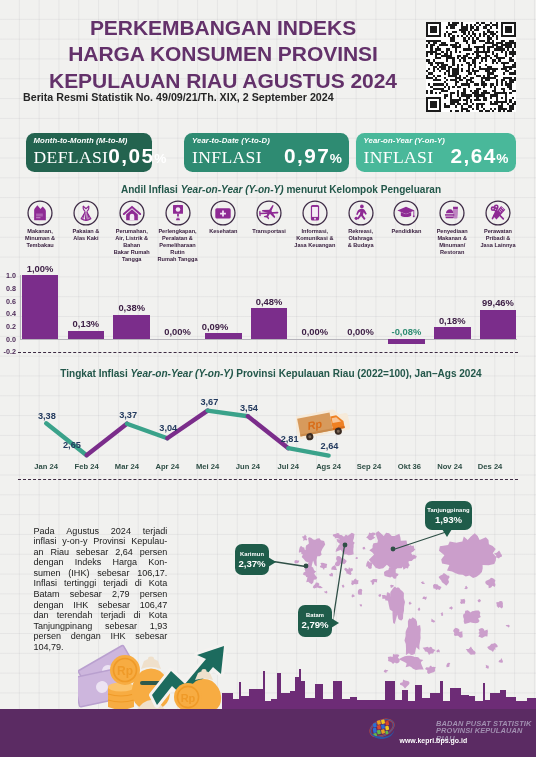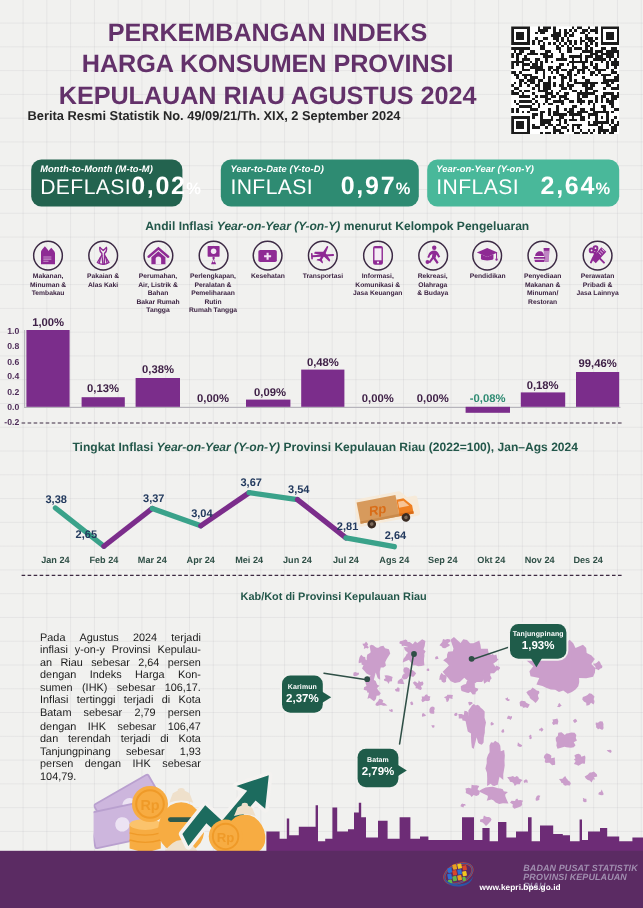--- a/index.html
+++ b/index.html
@@ -24,21 +24,21 @@
   
   #title { position:absolute; left:23px; top:15px; width:400px; color:#63316a;
            font-size:21px; font-weight:bold; line-height:26.3px; letter-spacing:-0.05px;text-align:center;}
   #subtitle { position:absolute; display:inline-block; left:23px; top:90.5px; color:#262626; font-size:10.7px; font-weight:bold; letter-spacing:0.0px;}
   #qr { left:426px; top:22px; width:90px; height:90px; }
 
   
   .card { position:absolute; border-radius:8.5px; color:#fff; height:38.8px; top:133px;}
   .card .lbl { position:absolute; left:8px; top:2.5px; font-size:7.75px; font-style:italic; font-weight:bold; letter-spacing:0.1px; white-space:nowrap;}
   .card .row { position:absolute; left:8px; right:7px; top:11px; display:flex; align-items:baseline; justify-content:space-between; }
-  .card .word { font-size:17.6px; font-weight:300; letter-spacing:0.35px; white-space:nowrap;}
+  .card .word { font-size:17.6px; font-weight:300; letter-spacing:0.35px; white-space:nowrap;font-family:Liberation Serif, serif;}
   .card .vbox { display:flex; align-items:baseline; white-space:nowrap;}
   .card .num  { font-size:20.8px; font-weight:bold; letter-spacing:1.45px;}
   .card .pct  { font-size:13.7px; font-weight:bold; margin-left:-0.4px;}
   #card1 { left:25.5px; width:126px; background:#23634f; }
   #card2 { left:184px; width:165px; background:#2e8b72; }
   #card3 { left:355.5px; width:160px; background:#49b89a; }
 
   
   .secttl { color:#23574a; font-size:10.05px; font-weight:bold; text-align:center; width:100%; }
   .secttl > span, .secttl > i { }
@@ -65,21 +65,21 @@
   
   .dash { position:absolute; left:18px; width:500px; height:0; border-top:1.6px dashed #3d2a42; }
 
   
   #narr { position:absolute; left:33.4px; top:525.5px; width:134px; font-size:9.05px; color:#1b1b1b; font-weight:400;}
   #narr .nl { display:flex; justify-content:space-between; line-height:10.6px; white-space:nowrap;}
   #narr .nl.last { justify-content:flex-start; }
   #narr .nl.last span { margin-right:3px; }
   .tag { position:absolute; background:#1f5c4a; border-radius:7px; color:#fff; text-align:center;
          display:flex; flex-direction:column; align-items:center; justify-content:center;
-         box-shadow:0 0 0 1.6px #f1f1ef;margin-top:19px; }
+         box-shadow:0 0 0 1.6px #f1f1ef; }
   .tag .n { font-size:5.8px; font-weight:bold; letter-spacing:0.1px; display:block; line-height:8px; white-space:nowrap;}
   .tag .v { font-size:9.6px; font-weight:bold; display:block; line-height:12px;}
   .tag:after { content:""; position:absolute; width:0; height:0; border-style:solid; }
   .tag.tail-r:after { right:-7px; top:13px; border-width:5px 0 5px 8px;
                       border-color:transparent transparent transparent #1f5c4a; }
   .tag.tail-b:after { left:17px; bottom:-7px; border-width:8px 5px 0 5px;
                       border-color:#1f5c4a transparent transparent transparent; }
 
   
   #footer { left:0; top:709px; width:536px; height:48px; background:#5b2b63; }
@@ -102,21 +102,21 @@
 <div class="abs" id="qr"><svg viewBox="0 0 41 41" width="90" height="90" shape-rendering="crispEdges">
       <rect width="41" height="41" fill="#ffffff"></rect>
       <path d="M0 0h7v1h-7zM10 0h1v1h-1zM12 0h3v1h-3zM16 0h1v1h-1zM23 0h1v1h-1zM25 0h2v1h-2zM29 0h1v1h-1zM32 0h1v1h-1zM34 0h7v1h-7zM0 1h1v1h-1zM6 1h1v1h-1zM10 1h4v1h-4zM16 1h1v1h-1zM18 1h1v1h-1zM20 1h1v1h-1zM22 1h1v1h-1zM24 1h1v1h-1zM27 1h2v1h-2zM30 1h3v1h-3zM34 1h1v1h-1zM40 1h1v1h-1zM0 2h1v1h-1zM2 2h3v1h-3zM6 2h1v1h-1zM9 2h1v1h-1zM11 2h2v1h-2zM16 2h3v1h-3zM20 2h2v1h-2zM23 2h1v1h-1zM26 2h2v1h-2zM29 2h1v1h-1zM32 2h1v1h-1zM34 2h1v1h-1zM36 2h3v1h-3zM40 2h1v1h-1zM0 3h1v1h-1zM2 3h3v1h-3zM6 3h1v1h-1zM15 3h4v1h-4zM20 3h1v1h-1zM22 3h2v1h-2zM28 3h1v1h-1zM34 3h1v1h-1zM36 3h3v1h-3zM40 3h1v1h-1zM0 4h1v1h-1zM2 4h3v1h-3zM6 4h1v1h-1zM9 4h1v1h-1zM12 4h2v1h-2zM16 4h2v1h-2zM19 4h1v1h-1zM21 4h1v1h-1zM26 4h1v1h-1zM28 4h3v1h-3zM32 4h1v1h-1zM34 4h1v1h-1zM36 4h3v1h-3zM40 4h1v1h-1zM0 5h1v1h-1zM6 5h1v1h-1zM8 5h1v1h-1zM10 5h2v1h-2zM17 5h1v1h-1zM19 5h1v1h-1zM21 5h2v1h-2zM24 5h1v1h-1zM26 5h2v1h-2zM29 5h3v1h-3zM34 5h1v1h-1zM40 5h1v1h-1zM0 6h7v1h-7zM8 6h1v1h-1zM10 6h1v1h-1zM12 6h1v1h-1zM14 6h1v1h-1zM16 6h1v1h-1zM18 6h1v1h-1zM20 6h1v1h-1zM22 6h1v1h-1zM24 6h1v1h-1zM26 6h1v1h-1zM28 6h1v1h-1zM30 6h1v1h-1zM32 6h1v1h-1zM34 6h7v1h-7zM11 7h2v1h-2zM17 7h1v1h-1zM19 7h1v1h-1zM21 7h1v1h-1zM23 7h1v1h-1zM28 7h2v1h-2zM32 7h1v1h-1zM0 8h7v1h-7zM11 8h2v1h-2zM17 8h2v1h-2zM21 8h2v1h-2zM24 8h3v1h-3zM28 8h1v1h-1zM30 8h1v1h-1zM34 8h2v1h-2zM38 8h2v1h-2zM1 9h1v1h-1zM3 9h2v1h-2zM7 9h2v1h-2zM13 9h2v1h-2zM18 9h1v1h-1zM21 9h2v1h-2zM27 9h4v1h-4zM32 9h3v1h-3zM36 9h5v1h-5zM0 10h1v1h-1zM2 10h2v1h-2zM6 10h4v1h-4zM11 10h3v1h-3zM15 10h1v1h-1zM19 10h1v1h-1zM26 10h1v1h-1zM30 10h3v1h-3zM34 10h5v1h-5zM40 10h1v1h-1zM0 11h1v1h-1zM2 11h1v1h-1zM5 11h1v1h-1zM12 11h4v1h-4zM19 11h1v1h-1zM22 11h5v1h-5zM28 11h3v1h-3zM32 11h3v1h-3zM36 11h3v1h-3zM40 11h1v1h-1zM2 12h1v1h-1zM4 12h3v1h-3zM9 12h2v1h-2zM13 12h1v1h-1zM17 12h4v1h-4zM23 12h1v1h-1zM26 12h1v1h-1zM28 12h1v1h-1zM31 12h5v1h-5zM37 12h1v1h-1zM39 12h1v1h-1zM0 13h5v1h-5zM7 13h1v1h-1zM9 13h1v1h-1zM11 13h1v1h-1zM13 13h1v1h-1zM15 13h1v1h-1zM22 13h7v1h-7zM30 13h1v1h-1zM34 13h1v1h-1zM36 13h1v1h-1zM38 13h3v1h-3zM0 14h1v1h-1zM2 14h1v1h-1zM4 14h3v1h-3zM8 14h2v1h-2zM11 14h1v1h-1zM18 14h2v1h-2zM21 14h1v1h-1zM23 14h1v1h-1zM27 14h1v1h-1zM30 14h1v1h-1zM32 14h1v1h-1zM36 14h1v1h-1zM38 14h3v1h-3zM0 15h1v1h-1zM4 15h1v1h-1zM7 15h5v1h-5zM14 15h2v1h-2zM17 15h2v1h-2zM23 15h2v1h-2zM27 15h2v1h-2zM31 15h2v1h-2zM36 15h1v1h-1zM39 15h1v1h-1zM4 16h3v1h-3zM9 16h4v1h-4zM14 16h1v1h-1zM16 16h2v1h-2zM19 16h2v1h-2zM22 16h2v1h-2zM25 16h3v1h-3zM29 16h1v1h-1zM32 16h4v1h-4zM38 16h1v1h-1zM0 17h2v1h-2zM3 17h1v1h-1zM9 17h1v1h-1zM12 17h1v1h-1zM15 17h1v1h-1zM17 17h1v1h-1zM21 17h2v1h-2zM25 17h1v1h-1zM27 17h1v1h-1zM30 17h2v1h-2zM33 17h1v1h-1zM38 17h2v1h-2zM1 18h2v1h-2zM4 18h4v1h-4zM12 18h1v1h-1zM18 18h2v1h-2zM21 18h2v1h-2zM24 18h1v1h-1zM30 18h1v1h-1zM32 18h1v1h-1zM34 18h4v1h-4zM40 18h1v1h-1zM2 19h1v1h-1zM5 19h1v1h-1zM7 19h3v1h-3zM12 19h1v1h-1zM14 19h1v1h-1zM16 19h1v1h-1zM19 19h2v1h-2zM22 19h1v1h-1zM27 19h1v1h-1zM35 19h1v1h-1zM39 19h2v1h-2zM3 20h2v1h-2zM6 20h3v1h-3zM10 20h2v1h-2zM14 20h1v1h-1zM19 20h1v1h-1zM22 20h1v1h-1zM24 20h1v1h-1zM28 20h2v1h-2zM35 20h6v1h-6zM1 21h1v1h-1zM3 21h1v1h-1zM5 21h1v1h-1zM7 21h2v1h-2zM10 21h1v1h-1zM12 21h3v1h-3zM16 21h1v1h-1zM19 21h1v1h-1zM21 21h1v1h-1zM24 21h9v1h-9zM34 21h3v1h-3zM38 21h1v1h-1zM0 22h1v1h-1zM3 22h1v1h-1zM6 22h1v1h-1zM9 22h2v1h-2zM12 22h3v1h-3zM16 22h1v1h-1zM18 22h2v1h-2zM21 22h3v1h-3zM27 22h2v1h-2zM30 22h2v1h-2zM36 22h2v1h-2zM40 22h1v1h-1zM1 23h2v1h-2zM8 23h1v1h-1zM10 23h1v1h-1zM12 23h3v1h-3zM19 23h2v1h-2zM22 23h1v1h-1zM28 23h3v1h-3zM35 23h1v1h-1zM38 23h3v1h-3zM0 24h1v1h-1zM3 24h1v1h-1zM5 24h2v1h-2zM10 24h4v1h-4zM15 24h1v1h-1zM18 24h1v1h-1zM23 24h2v1h-2zM26 24h1v1h-1zM28 24h1v1h-1zM31 24h2v1h-2zM0 25h3v1h-3zM4 25h1v1h-1zM8 25h1v1h-1zM13 25h3v1h-3zM17 25h1v1h-1zM20 25h2v1h-2zM25 25h7v1h-7zM35 25h4v1h-4zM40 25h1v1h-1zM3 26h4v1h-4zM9 26h1v1h-1zM11 26h3v1h-3zM15 26h2v1h-2zM18 26h3v1h-3zM25 26h1v1h-1zM27 26h2v1h-2zM32 26h1v1h-1zM34 26h2v1h-2zM38 26h3v1h-3zM8 27h1v1h-1zM13 27h2v1h-2zM18 27h1v1h-1zM20 27h2v1h-2zM25 27h2v1h-2zM32 27h1v1h-1zM34 27h1v1h-1zM36 27h1v1h-1zM38 27h2v1h-2zM1 28h1v1h-1zM3 28h5v1h-5zM9 28h1v1h-1zM13 28h1v1h-1zM16 28h4v1h-4zM22 28h2v1h-2zM25 28h3v1h-3zM29 28h2v1h-2zM32 28h1v1h-1zM34 28h1v1h-1zM36 28h3v1h-3zM2 29h1v1h-1zM8 29h1v1h-1zM10 29h1v1h-1zM12 29h1v1h-1zM14 29h2v1h-2zM19 29h1v1h-1zM26 29h1v1h-1zM29 29h1v1h-1zM31 29h1v1h-1zM37 29h2v1h-2zM3 30h5v1h-5zM10 30h1v1h-1zM17 30h1v1h-1zM23 30h2v1h-2zM31 30h1v1h-1zM34 30h2v1h-2zM38 30h1v1h-1zM0 31h1v1h-1zM2 31h1v1h-1zM7 31h3v1h-3zM14 31h1v1h-1zM17 31h1v1h-1zM20 31h1v1h-1zM22 31h2v1h-2zM26 31h2v1h-2zM30 31h2v1h-2zM35 31h1v1h-1zM39 31h2v1h-2zM0 32h1v1h-1zM2 32h1v1h-1zM4 32h1v1h-1zM6 32h1v1h-1zM11 32h2v1h-2zM14 32h1v1h-1zM16 32h2v1h-2zM21 32h3v1h-3zM25 32h4v1h-4zM31 32h6v1h-6zM38 32h1v1h-1zM8 33h2v1h-2zM11 33h1v1h-1zM14 33h1v1h-1zM16 33h5v1h-5zM22 33h5v1h-5zM29 33h4v1h-4zM36 33h1v1h-1zM0 34h7v1h-7zM8 34h1v1h-1zM11 34h1v1h-1zM15 34h1v1h-1zM18 34h2v1h-2zM23 34h1v1h-1zM26 34h2v1h-2zM29 34h1v1h-1zM32 34h1v1h-1zM34 34h1v1h-1zM36 34h1v1h-1zM39 34h1v1h-1zM0 35h1v1h-1zM6 35h1v1h-1zM11 35h5v1h-5zM17 35h2v1h-2zM20 35h1v1h-1zM22 35h3v1h-3zM26 35h2v1h-2zM32 35h1v1h-1zM36 35h1v1h-1zM38 35h1v1h-1zM0 36h1v1h-1zM2 36h3v1h-3zM6 36h1v1h-1zM11 36h4v1h-4zM18 36h1v1h-1zM20 36h1v1h-1zM29 36h1v1h-1zM31 36h6v1h-6zM38 36h1v1h-1zM40 36h1v1h-1zM0 37h1v1h-1zM2 37h3v1h-3zM6 37h1v1h-1zM8 37h1v1h-1zM11 37h2v1h-2zM14 37h2v1h-2zM17 37h2v1h-2zM21 37h1v1h-1zM23 37h4v1h-4zM29 37h4v1h-4zM34 37h1v1h-1zM37 37h1v1h-1zM39 37h2v1h-2zM0 38h1v1h-1zM2 38h3v1h-3zM6 38h1v1h-1zM8 38h3v1h-3zM13 38h1v1h-1zM16 38h1v1h-1zM19 38h2v1h-2zM23 38h1v1h-1zM25 38h1v1h-1zM33 38h2v1h-2zM38 38h2v1h-2zM0 39h1v1h-1zM6 39h1v1h-1zM16 39h3v1h-3zM21 39h1v1h-1zM23 39h1v1h-1zM26 39h1v1h-1zM29 39h1v1h-1zM31 39h1v1h-1zM33 39h4v1h-4zM38 39h2v1h-2zM0 40h7v1h-7zM11 40h1v1h-1zM13 40h2v1h-2zM16 40h1v1h-1zM18 40h2v1h-2zM24 40h2v1h-2zM27 40h2v1h-2zM30 40h1v1h-1zM33 40h1v1h-1zM35 40h1v1h-1zM37 40h2v1h-2z" fill="#1b1b1b"></path>
     </svg></div>
 
 <div class="card" id="card1">
   <div class="lbl">Month-to-Month (M-to-M)</div>
   <div class="row">
       <span class="word">DEFLASI</span>
    <span class="vbox">
-        <span class="num">0,02</span>
+        <span class="num">0,05</span>
         <span class="pct">%</span>
       </span>
     </div>
 </div>
 <div class="card" id="card2">
   <div class="lbl">Year-to-Date (Y-to-D)</div>
   <div class="row">
       <span class="word">INFLASI</span>
    <span class="vbox">
         <span class="num">0,97</span>
@@ -309,21 +309,21 @@
     <div style="position:absolute;left:19.5px;top:13.399999999999977px;width:1px;height:63.4px;background:#b6b4bb"></div>
     <div style="position:absolute;left:19.5px;top:76.8px;width:497px;height:1px;background:#b6b4bb"></div>
     <div class="bar" style="left:21.9px;top:13.4px;width:36.5px;height:63.4px"></div>
     <div class="blbl" style="left:14.1px;top:0.8px;width:52px">1,00%</div>
     <div class="bar" style="left:67.6px;top:68.6px;width:36.5px;height:8.2px"></div>
     <div class="blbl" style="left:59.9px;top:56.0px;width:52px">0,13%</div>
     <div class="bar" style="left:113.4px;top:52.7px;width:36.5px;height:24.1px"></div>
     <div class="blbl" style="left:105.7px;top:40.1px;width:52px">0,38%</div>
     <div class="blbl" style="left:151.5px;top:64.2px;width:52px">0,00%</div>
     <div class="bar" style="left:205.0px;top:71.1px;width:36.5px;height:5.7px"></div>
-    <div class="blbl" style="left:199px;top:58.5px;width:52px">0,09%</div>
+    <div class="blbl" style="left:189px;top:58.5px;width:52px">0,09%</div>
     <div class="bar" style="left:250.8px;top:46.4px;width:36.5px;height:30.4px"></div>
     <div class="blbl" style="left:243.1px;top:33.8px;width:52px">0,48%</div>
     <div class="blbl" style="left:288.8px;top:64.2px;width:52px">0,00%</div>
     <div class="blbl" style="left:334.6px;top:64.2px;width:52px">0,00%</div>
     <div class="bar" style="left:388.2px;top:76.8px;width:36.5px;height:5.1px"></div>
     <div class="blbl neg" style="left:380.4px;top:64.2px;width:52px">-0,08%</div>
     <div class="bar" style="left:434.0px;top:65.4px;width:36.5px;height:11.4px"></div>
     <div class="blbl" style="left:426.2px;top:52.8px;width:52px">0,18%</div>
     <div class="bar" style="left:479.8px;top:47.6px;width:36.5px;height:29.2px"></div>
     <div class="blbl" style="left:472.0px;top:35.0px;width:52px">99,46%</div>
@@ -355,29 +355,28 @@
     <div class="plbl" style="left:320.6px;top:78.6px">2,64</div>
     <div class="xlbl" style="left:24.2px;top:100px">Jan 24</div>
     <div class="xlbl" style="left:64.6px;top:100px">Feb 24</div>
     <div class="xlbl" style="left:104.9px;top:100px">Mar 24</div>
     <div class="xlbl" style="left:145.3px;top:100px">Apr 24</div>
     <div class="xlbl" style="left:185.6px;top:100px">Mei 24</div>
     <div class="xlbl" style="left:225.9px;top:100px">Jun 24</div>
     <div class="xlbl" style="left:266.3px;top:100px">Jul 24</div>
     <div class="xlbl" style="left:306.6px;top:100px">Ags 24</div>
     <div class="xlbl" style="left:347.0px;top:100px">Sep 24</div>
-    <div class="xlbl" style="left:387.4px;top:100px">Okt 24</div>
+    <div class="xlbl" style="left:387.4px;top:100px">Okt 36</div>
     <div class="xlbl" style="left:427.7px;top:100px">Nov 24</div>
     <div class="xlbl" style="left:468.1px;top:100px">Des 24</div>
   </div>
 
 <div class="dash" style="top:479px"></div>
 
 <div class="abs secttl" style="left:143px;top:492px;width:270px;line-height:11.6px;font-size:9.1px;">
-  <div>Kab/Kot di Provinsi Kepulauan Riau</div>
 </div>
 
 <div class="abs" id="narr">
     <div class="nl">
       <span>Pada</span>
       <span>Agustus</span>
       <span>2024</span>
       <span>terjadi</span>
     </div>
     <div class="nl">

